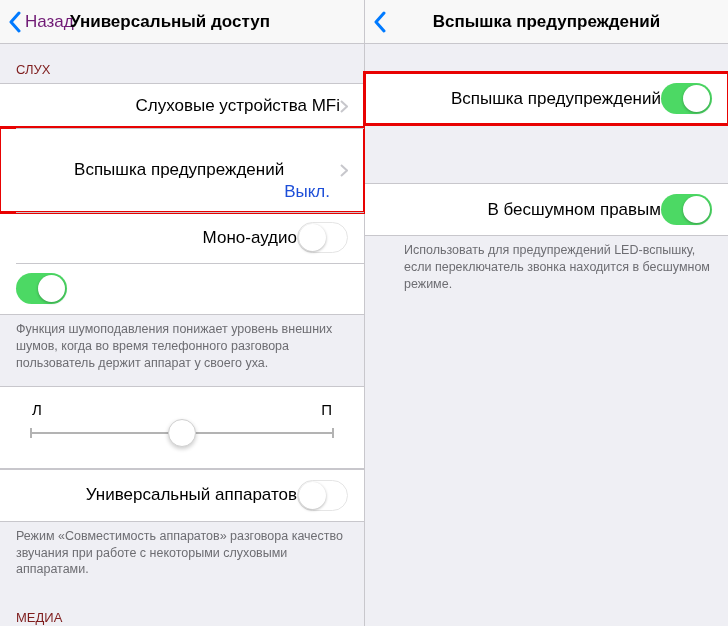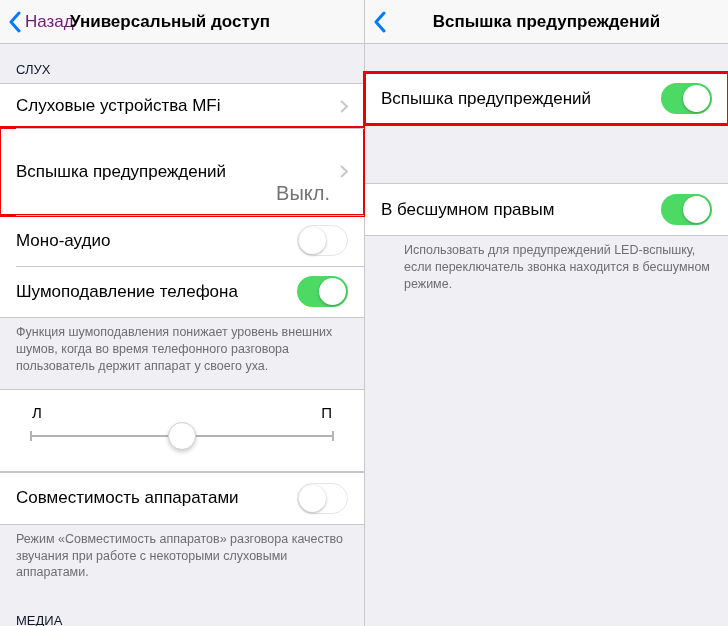--- a/index.html
+++ b/index.html
@@ -42,49 +42,50 @@
       text-align: center;
       font-size: 17px;
       font-weight: 600;
       color: #000;
       pointer-events: none;
     }
     .pane-left .nav-title { left: 70px; text-align: left; right: auto; }
 
     .section-header {
       font-size: 13px;
-      color: #0f172a;
+      color: #7f1d1d;
       padding: 18px 16px 6px 16px;
       text-transform: uppercase;
     }
     .section-footer {
       font-size: 12.5px;
       line-height: 1.35;
       color: #6d6d72;
       padding: 6px 16px 14px 16px;
     }
     .pane-right .section-footer { padding-top: 6px; padding-left: 39px; }
 
     .cell-group { background: #fff; border-top: 1px solid #c8c7cc; border-bottom: 1px solid #c8c7cc; }
     .cell {
       display: flex;
       align-items: center;
       min-height: 44px;
       padding: 10px 16px;
       position: relative;
+      text-align: right;
     }
     .cell + .cell::before {
       content: "";
       position: absolute;
       left: 16px; right: 0; top: 0;
       height: 1px;
       background: #c8c7cc;
     }
     .cell-label { flex: 1; font-size: 17px; color: #000; }
-    .cell-value { font-size: 20px; color: #737373; margin-right: 10px; margin-top: 44px; }
+    .cell-value { font-size: 17px; color: #1d4ed8; margin-right: 10px; margin-top: 44px; }
     .chevron svg { width: 8px; height: 13px; display: block; }
 
     .toggle {
       width: 51px; height: 31px;
       border-radius: 31px;
       position: relative;
       cursor: pointer;
     }
     .toggle-knob {
       width: 27px; height: 27px;
@@ -154,21 +155,20 @@
           </svg>
         </span>
     </div>
     <div class="cell">
       <span class="cell-label">Моно-аудио</span>
       <div class="toggle off">
           <div class="toggle-knob"></div>
         </div>
     </div>
     <div class="cell">
-      <span class="cell-label">Шумоподавление телефона</span>
       <div class="toggle on">
           <div class="toggle-knob"></div>
         </div>
     </div>
   </div>
 
   <div class="section-footer">Функция шумоподавления понижает уровень внешних шумов, когда во время телефонного разговора пользователь держит аппарат у своего уха.</div>
 
   <div class="slider-wrap">
     <div class="slider-labels">
@@ -176,21 +176,21 @@
       <span>П</span>
     </div>
     <div class="slider-track">
       <div class="slider-thumb"></div>
     </div>
   </div>
 
 
   <div class="cell-group">
     <div class="cell">
-      <span class="cell-label">Совместимость аппаратами</span>
+      <span class="cell-label">Универсальный аппаратов</span>
       <div class="toggle off">
           <div class="toggle-knob"></div>
         </div>
     </div>
   </div>
 
   <div class="section-footer">Режим «Совместимость аппаратов» разговора качество звучания при работе с некоторыми слуховыми аппаратами.</div>
 
   <div class="section-header">МЕДИА</div>
 

